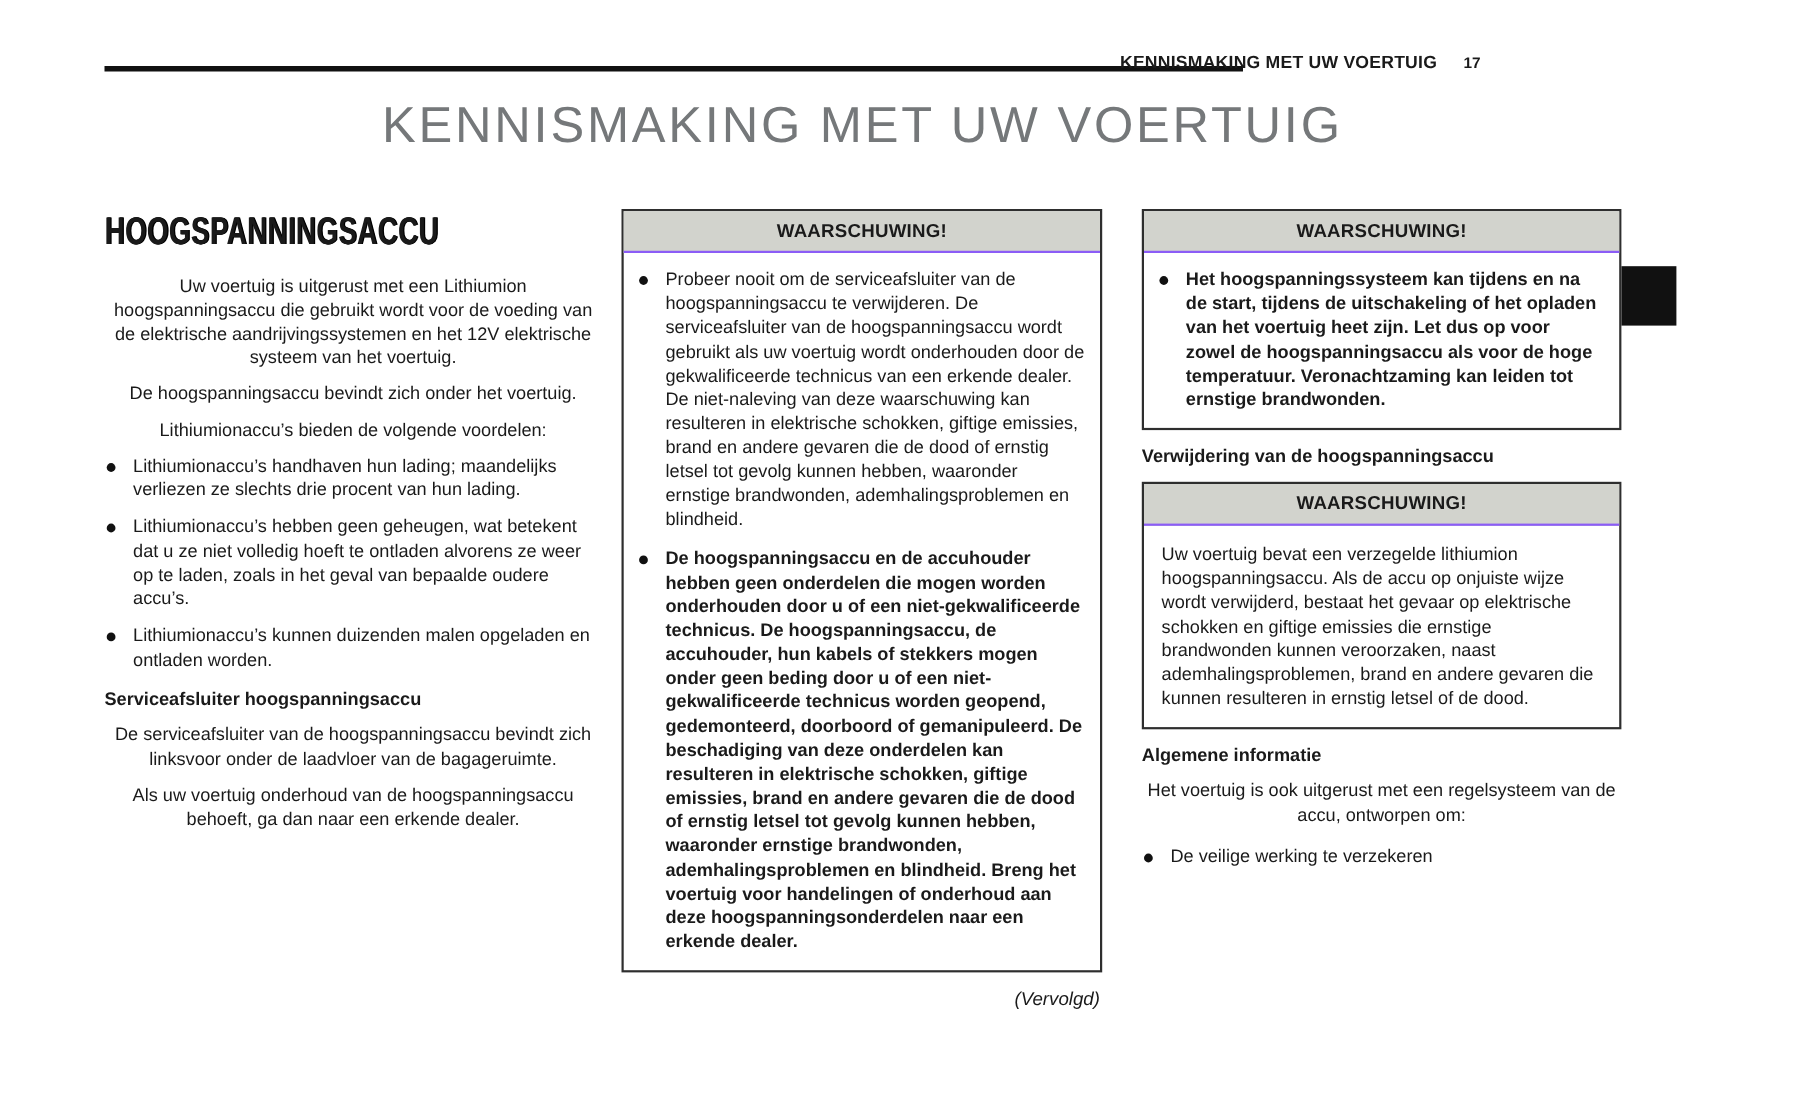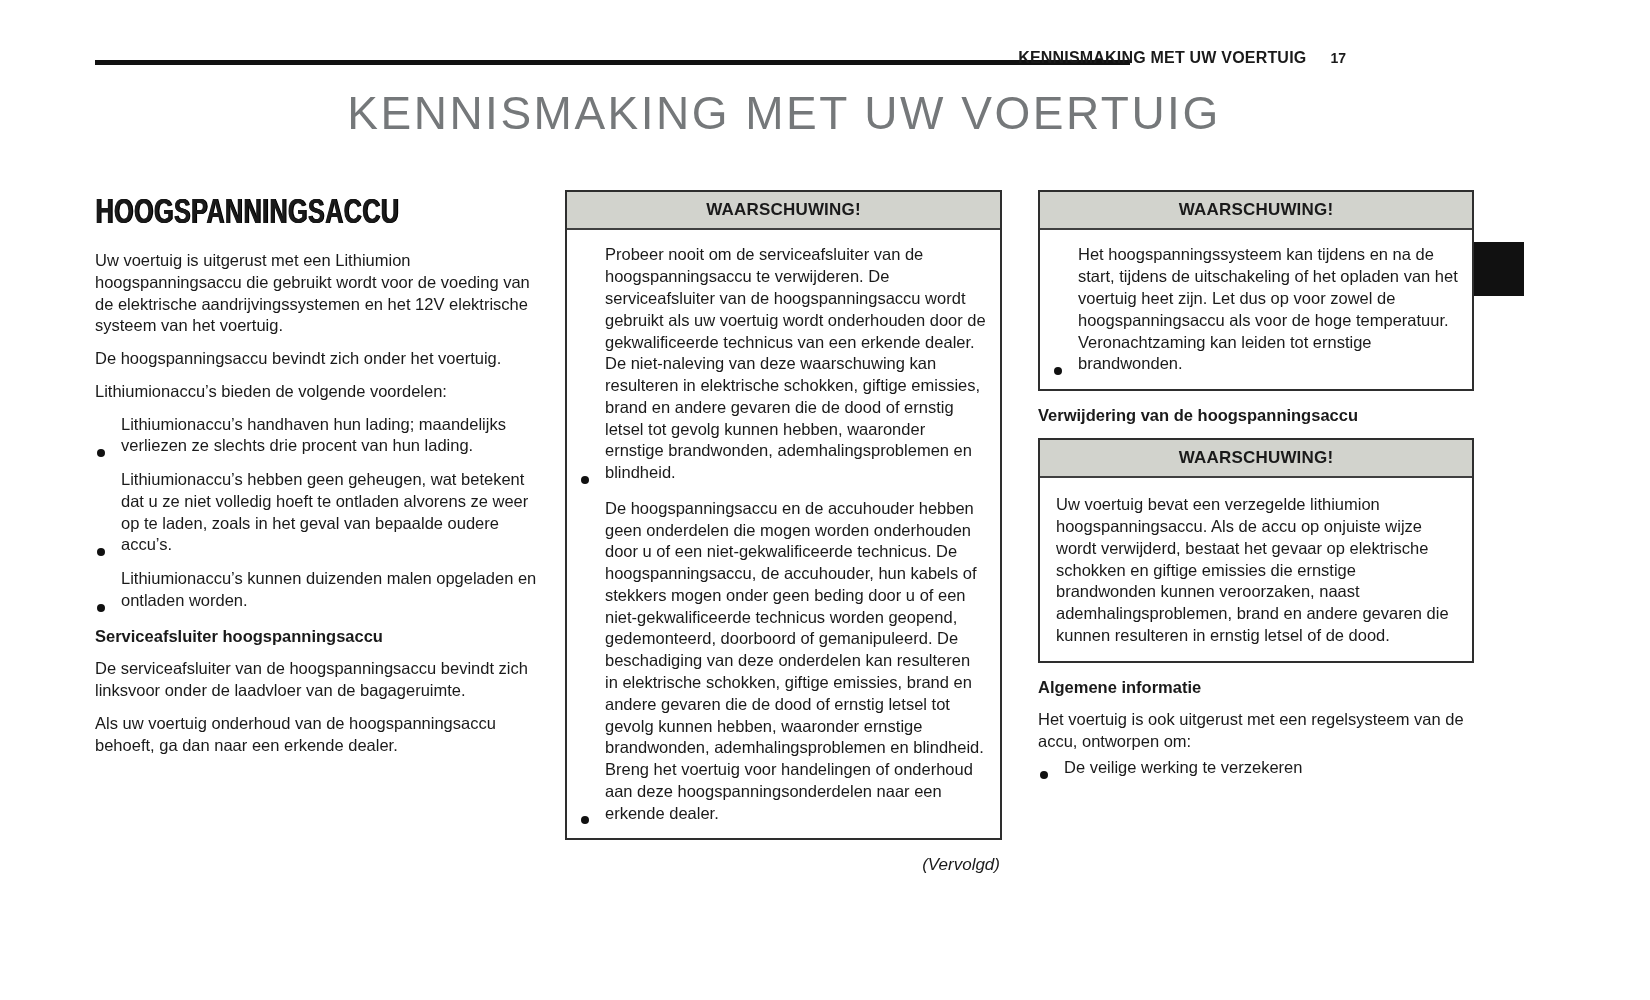--- a/index.html
+++ b/index.html
@@ -19,35 +19,35 @@
 
   
   .col { position:absolute; top:190px; font-size:16.5px; line-height:1.32; }
   .col-left  { left:95px;  width:452px; top:193px; }
   .col-mid   { left:565px; width:437px; }
   .col-right { left:1038px; width:436px; }
 
   .h-big { font-weight:bold; font-size:35px; line-height:1; margin-bottom:22px;
     transform:scaleX(0.72); transform-origin:left center; white-space:nowrap;
     text-shadow:0.8px 0 0 #000, 1.6px 0 0 #000; letter-spacing:0.5px; }
-  .para { margin-bottom:11px; }
+  .para { margin-bottom:11px;text-align:center; }
   .subhead { font-weight:bold; margin:14px 0 11px 0; }
 
-  .bullet { display:flex; margin:0 0 12px 0;align-items:flex-end; }
+  .bullet { display:flex; margin:0 0 12px 0; }
   .bullet .dot { flex:0 0 auto; width:8px; height:8px; border-radius:50%; background:#111;
     margin:7px 16px 0 2px; }
   .bullet .btxt { flex:1 1 auto; }
 
   
   .warnbox { border:2px solid #2e2e2e; margin-bottom:14px; background:#fff; }
-  .warnbox .whead { background:#d2d3cd; border-bottom:2px solid #404040; text-align:center;
+  .warnbox .whead { background:#d2d3cd; border-bottom:2px solid #8b5cf6; text-align:center;
     font-weight:bold; font-size:17px; padding:7px 4px; letter-spacing:0.2px; }
   .warnbox .wbody { padding:14px 14px 12px 12px; }
   .warnbox .bullet { margin-bottom:14px; }
-  .warnbox .bullet:last-child { margin-bottom:2px; }
+  .warnbox .bullet:last-child { margin-bottom:2px;font-weight:bold; }
   .warnbox .plain { padding:2px 2px 2px 4px; }
 
   .continued { text-align:right; font-style:italic; font-size:17px; margin-top:6px; padding-right:2px; }
 
   
   .side-tab { position:absolute; right:0; top:242px; width:89px; height:54px; background:#111;
     color:#fff; display:flex; align-items:center; }
   .side-tab span { font-size:27px; font-weight:bold; margin-left:21px; }
 </style>
 </head>
@@ -122,21 +122,21 @@
     <div class="subhead" style="margin-top:10px;">Verwijdering van de hoogspanningsaccu</div>
 
     <div class="warnbox">
       <div class="whead">WAARSCHUWING!</div>
       <div class="wbody">
         <div class="plain">Uw voertuig bevat een verzegelde lithiumion hoogspanningsaccu. Als de accu op onjuiste wijze wordt verwijderd, bestaat het gevaar op elektrische schokken en giftige emissies die ernstige brandwonden kunnen veroorzaken, naast ademhalingsproblemen, brand en andere gevaren die kunnen resulteren in ernstig letsel of de dood.</div>
       </div>
     </div>
 
     <div class="subhead" style="margin-top:10px;">Algemene informatie</div>
-    <p class="para" style="margin-bottom:4px;">Het voertuig is ook uitgerust met een regelsysteem van de accu, ontworpen om:</p>
+    <p class="para" style="margin-bottom:16px;">Het voertuig is ook uitgerust met een regelsysteem van de accu, ontworpen om:</p>
 
     <div class="bullet">
       <span class="dot"></span>
       <span class="btxt">De veilige werking te verzekeren</span>
     </div>
   </div>
 
 </div>
 
 </body></html>

